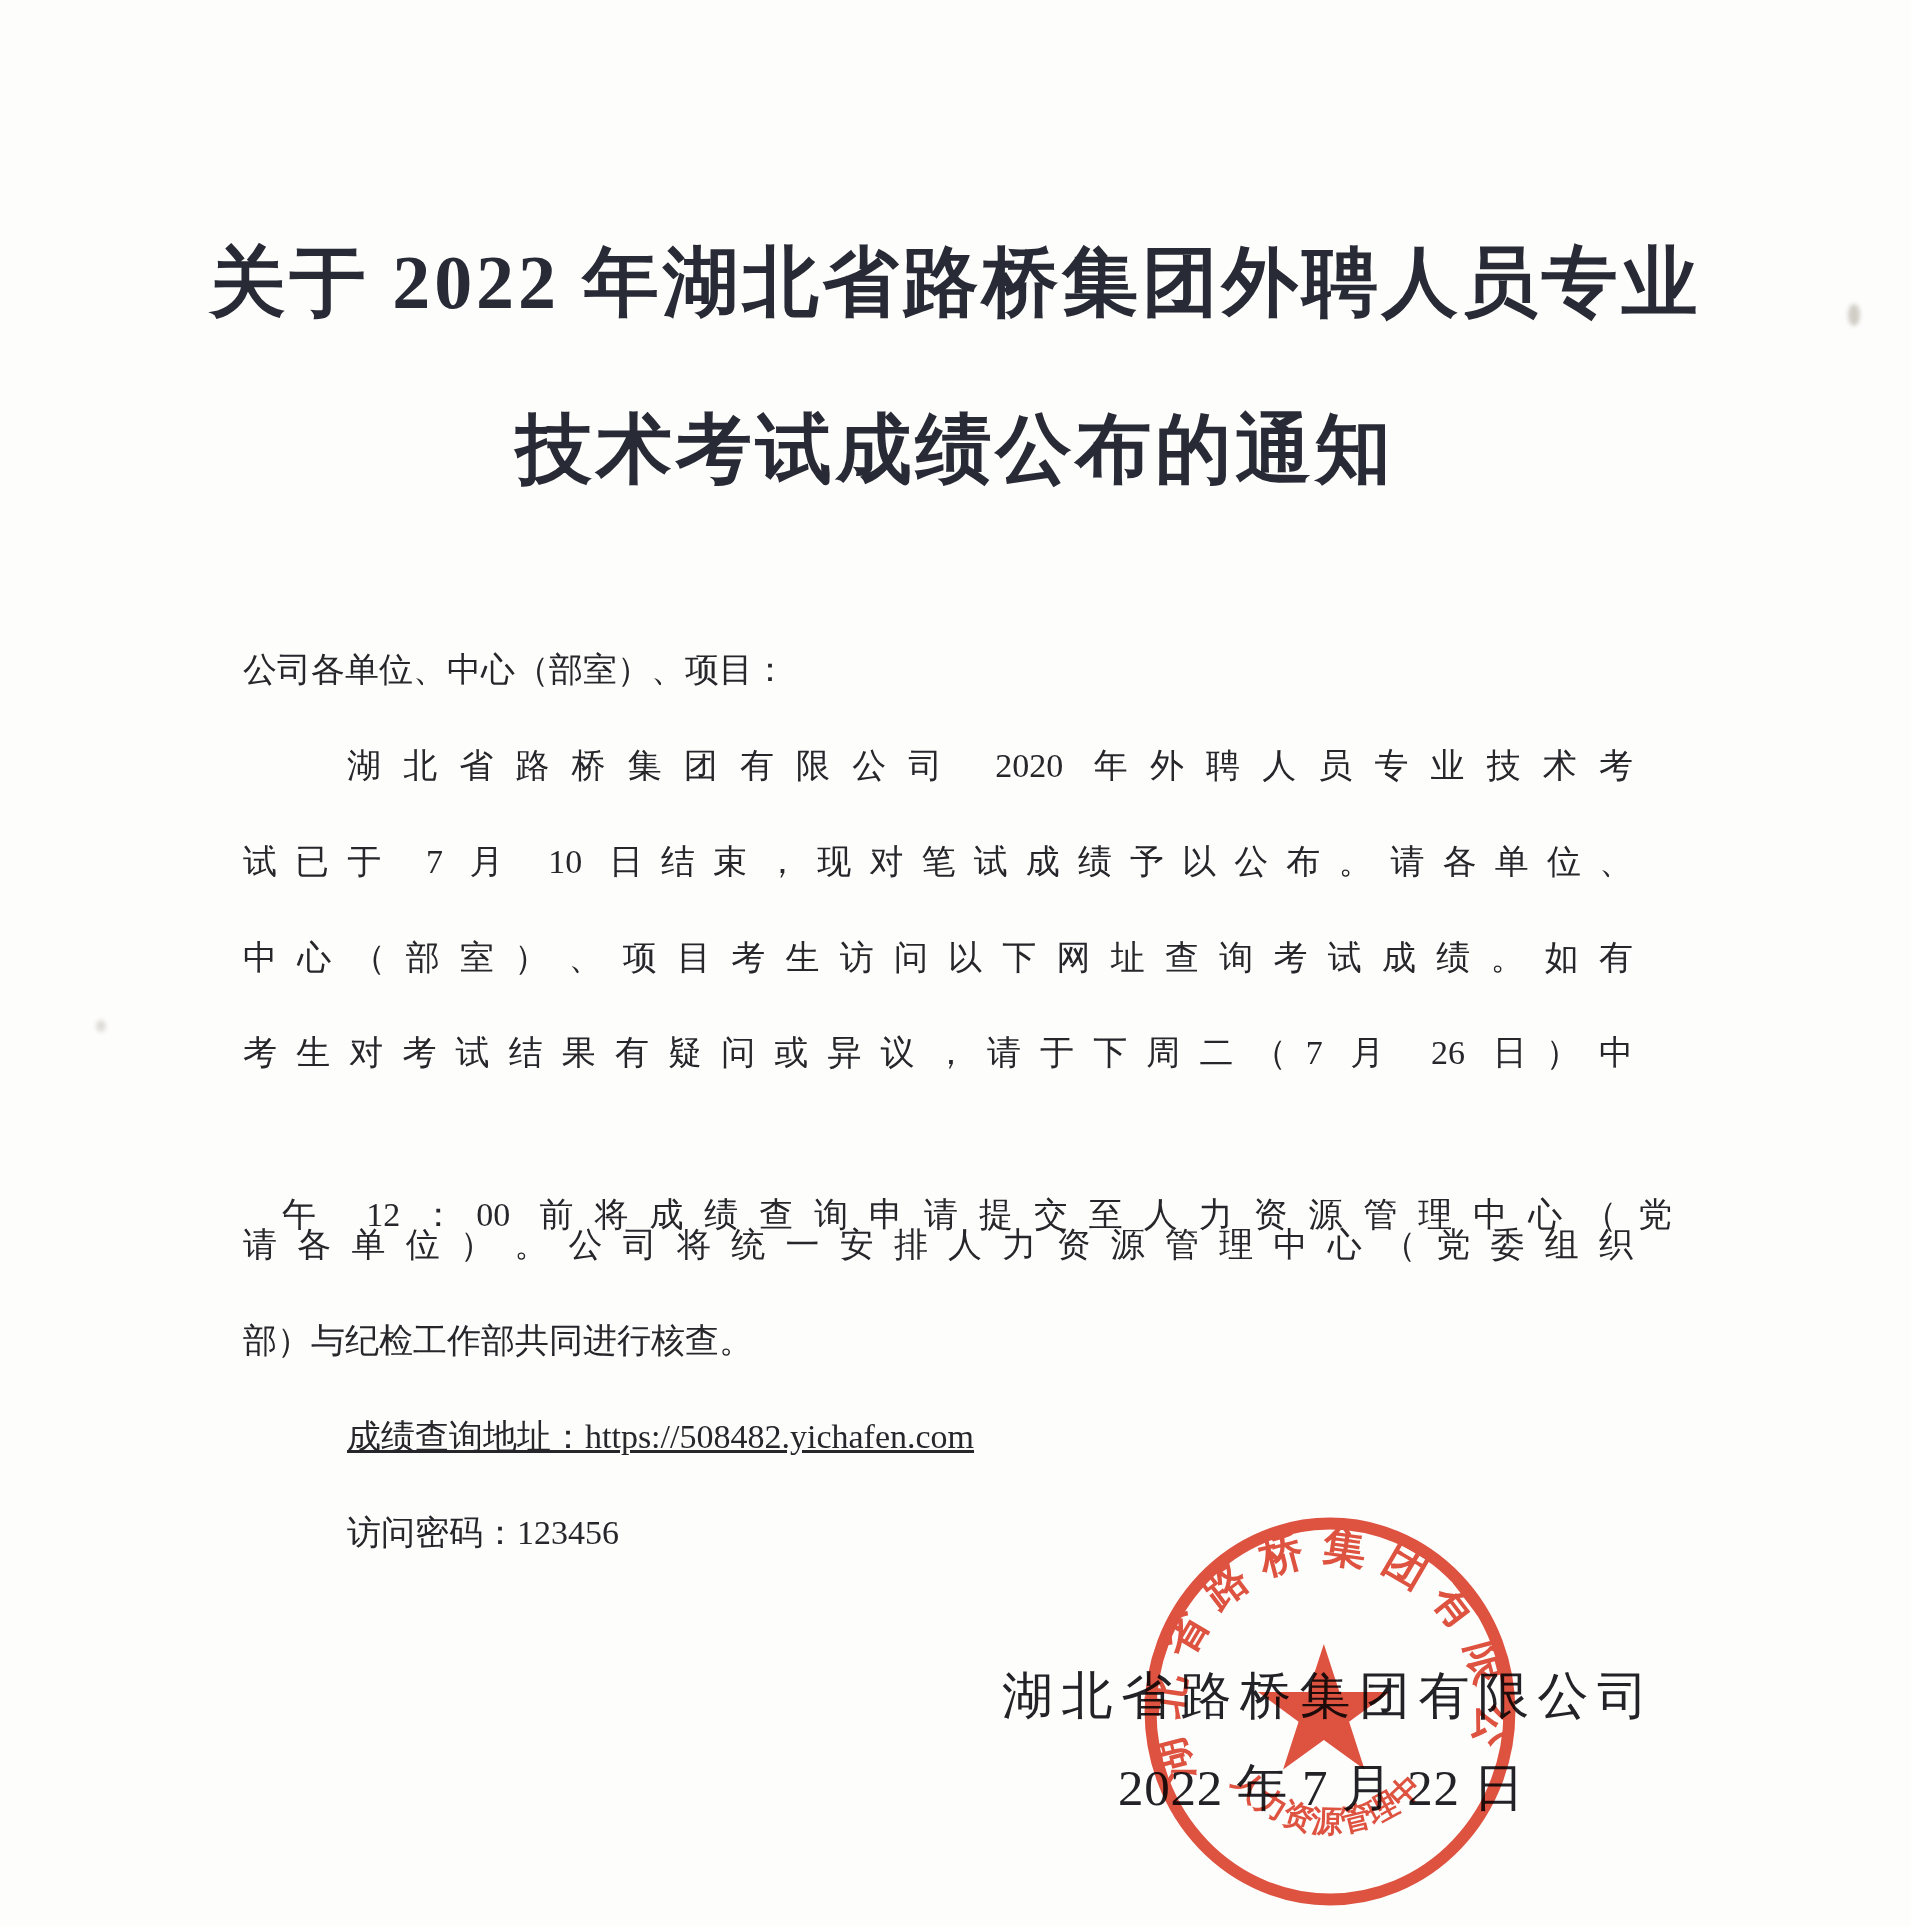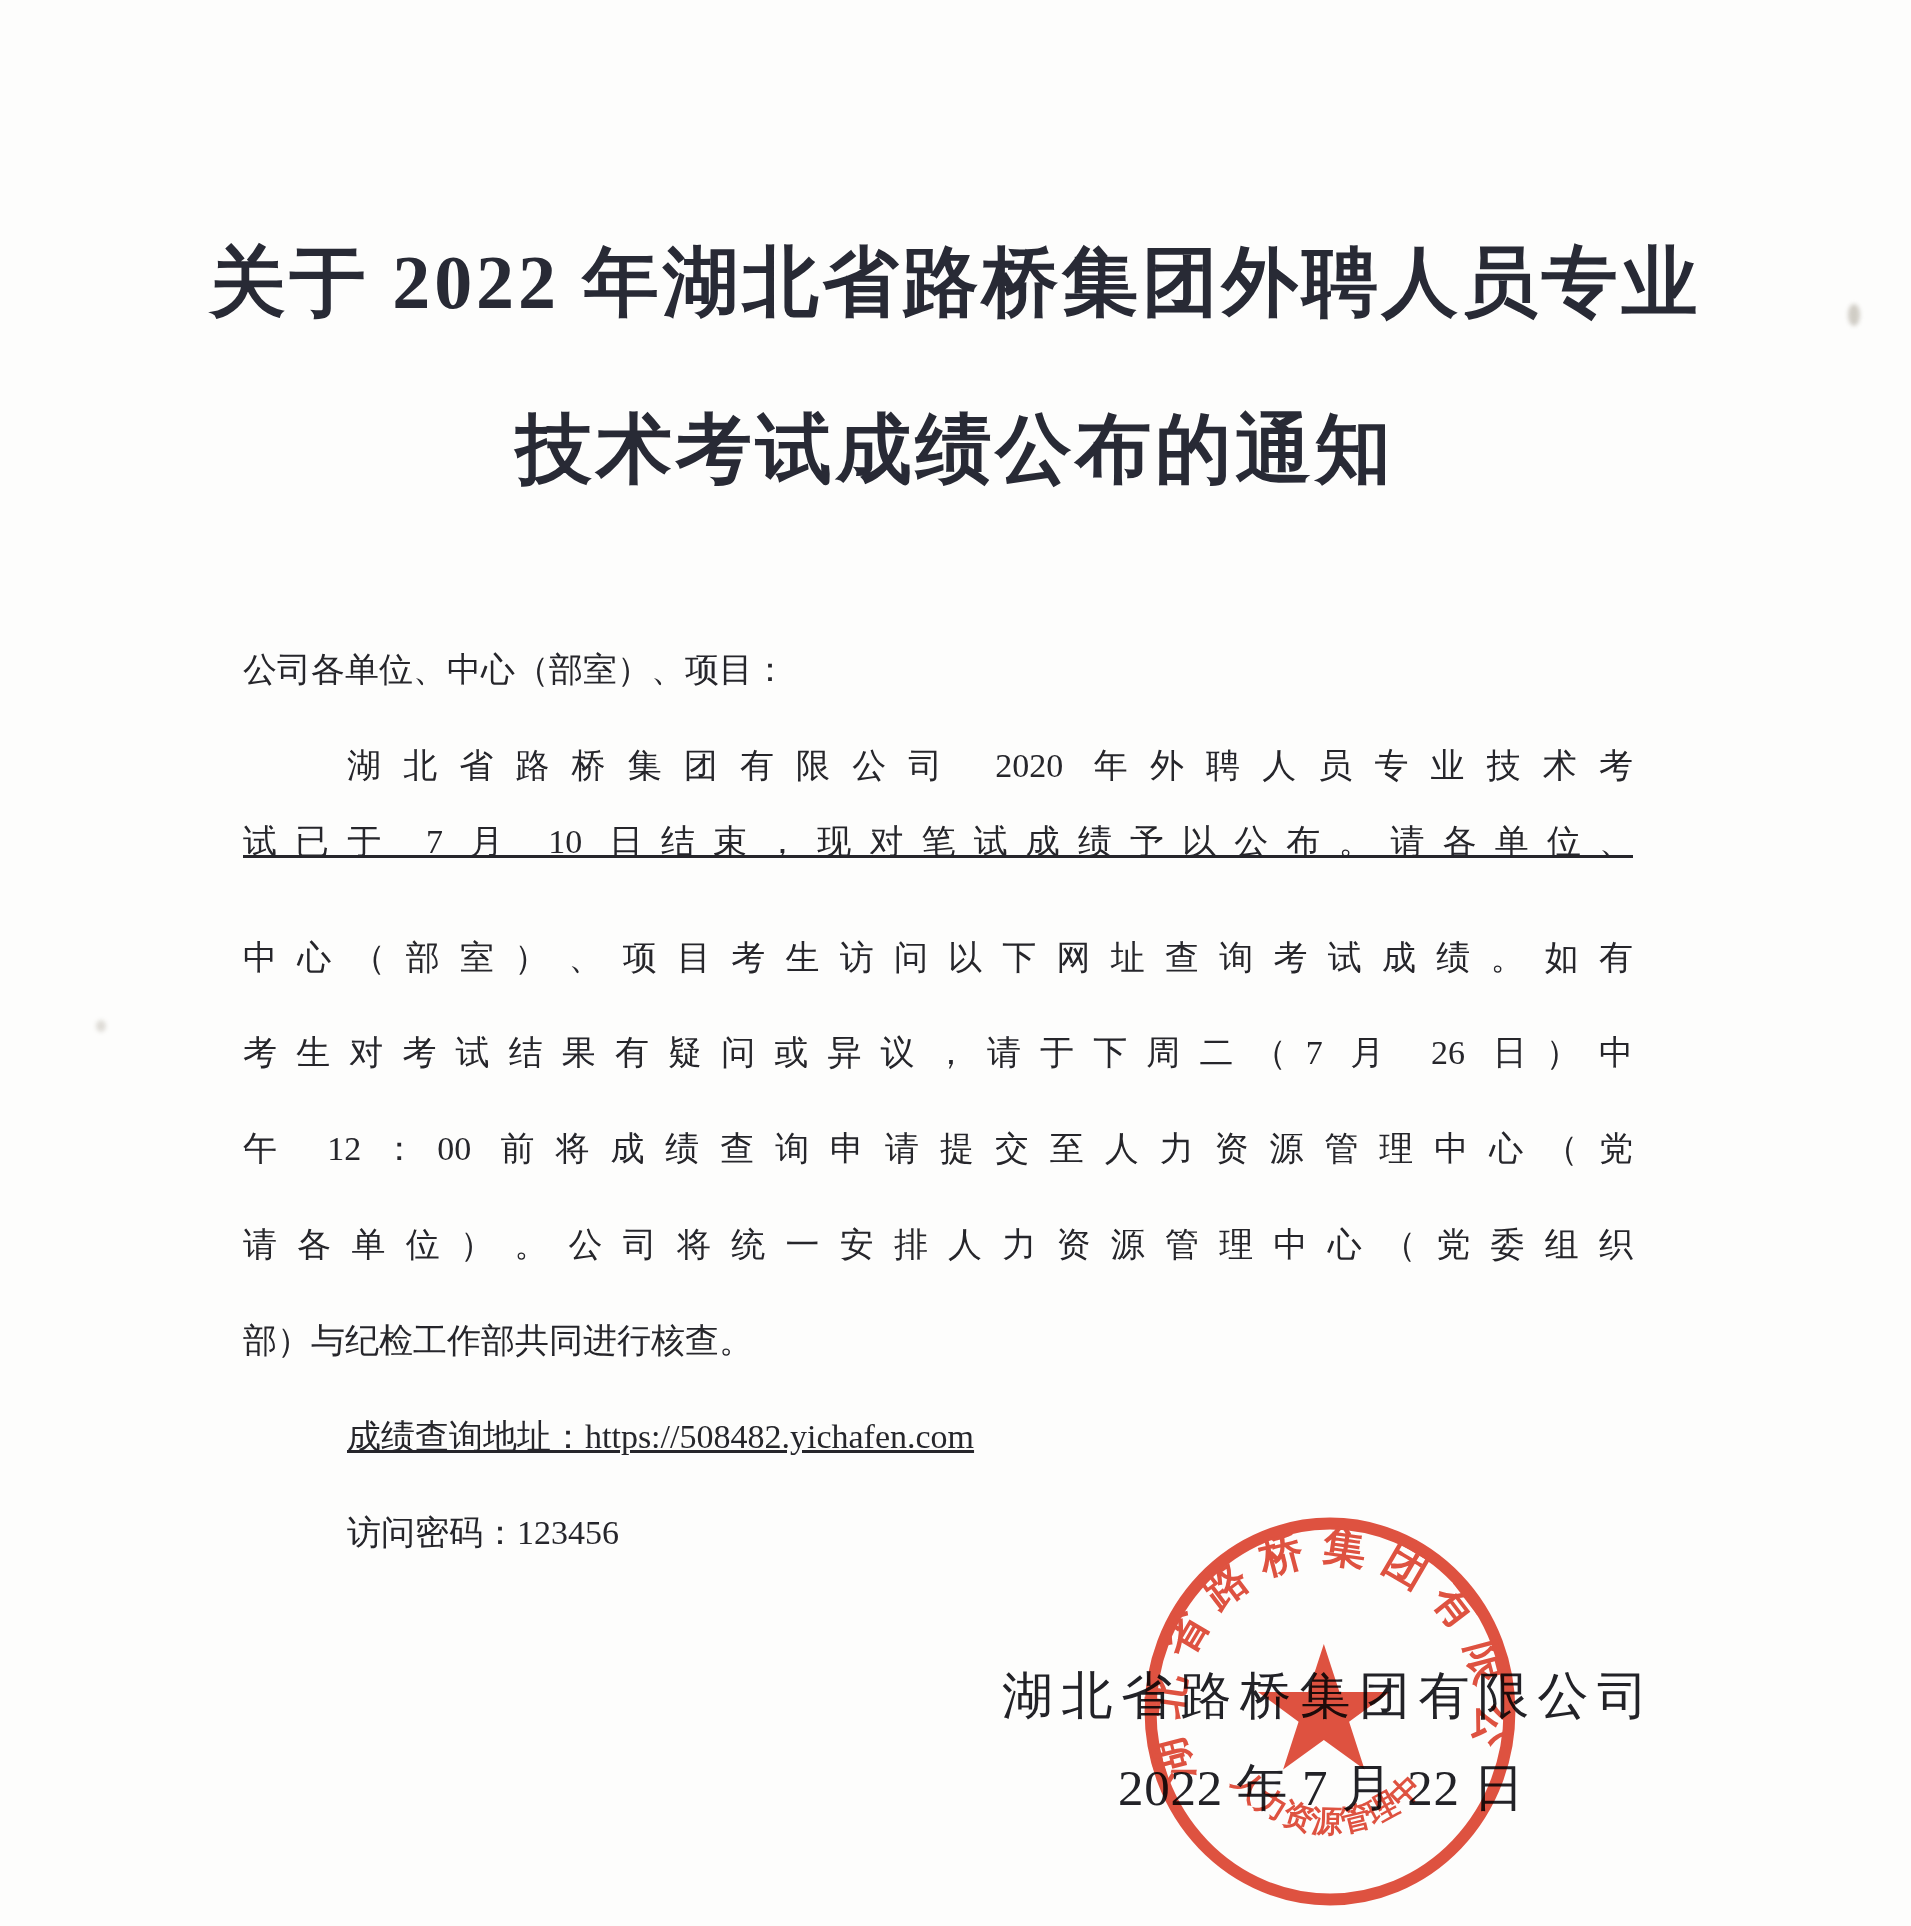--- a/index.html
+++ b/index.html
@@ -41,24 +41,24 @@
   .just {
     white-space: normal;
     text-align: justify;
     text-align-last: justify;
     text-justify: inter-character;
   }
   .indent { padding-left: 104px; }
 
   #body-line-0 { top: 622px; }
   #body-line-1 { top: 718px; }
-  #body-line-2 { top: 794px; text-decoration: underline; }
+  #body-line-2 { top: 814px; }
   #body-line-3 { top: 910px; }
   #body-line-4 { top: 1005px; }
-  #body-line-5 { top: 1101px; }
+  #body-line-5 { top: 1167px; margin-left: 39px; }
   #body-line-6 { top: 1197px; }
   #body-line-7 { top: 1293px; }
   #body-line-8 { top: 1389px; text-decoration: underline; }
   #body-line-9 { top: 1485px; font-family: Liberation Serif, serif; }
 
   .sig-line {
     left: 1002px; width: 639px;
     text-align: center;
     color: #222227;
     font-size: 51px;

